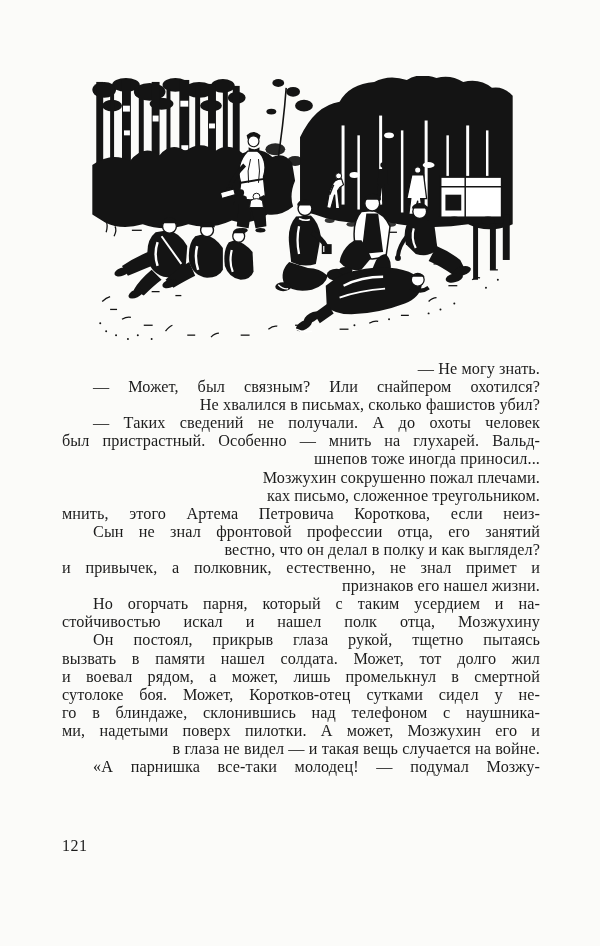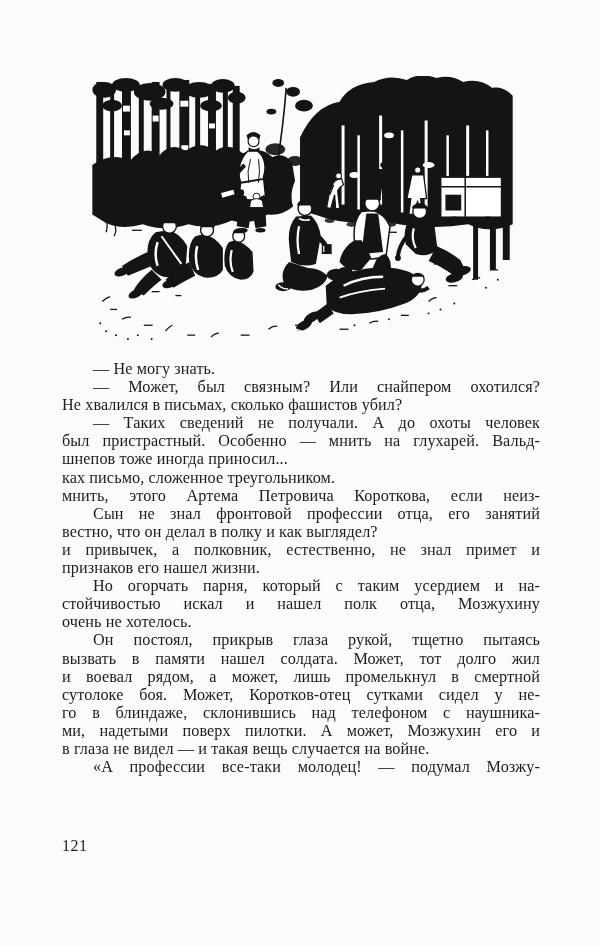--- a/index.html
+++ b/index.html
@@ -14,21 +14,21 @@
   .illustration{
     position:absolute;left:90px;top:76px;width:425px;height:272px;
   }
   .illustration svg{display:block;width:100%;height:100%;}
   .text-block{
     position:absolute;left:62px;top:360px;width:478px;
     font-size:16.2px;
   }
   .line{
     height:18.1px;line-height:18.1px;
-    text-align:left;
+    text-align:right;
     letter-spacing:0.1px;
   }
   .line.just{text-align:justify;text-align-last:justify;}
   .line.indent{text-indent:31px;}
   .page-number{
     position:absolute;left:62px;top:837px;width:478px;
     text-align:left;padding-right:6px;box-sizing:border-box;
     font-size:16px;letter-spacing:0.5px;
   }
 </style>
@@ -282,34 +282,34 @@
     </svg>
   </figure>
 
   <main class="text-block">
       <div class="line indent">— Не могу знать.</div>
       <div class="line indent just">— Может, был связным? Или снайпером охотился?</div>
       <div class="line">Не хвалился в письмах, сколько фашистов убил?</div>
       <div class="line indent just">— Таких сведений не получали. А до охоты человек</div>
       <div class="line just">был пристрастный. Особенно — мнить на глухарей. Вальд-</div>
       <div class="line">шнепов тоже иногда приносил...</div>
+      <div class="line indent">Мозжухин сокрушенно пожал плечами.</div>
       <div class="line">ках письмо, сложенное треугольником.</div>
       <div class="line just">мнить, этого Артема Петровича Короткова, если неиз-</div>
       <div class="line indent just">Сын не знал фронтовой профессии отца, его занятий</div>
       <div class="line">вестно, что он делал в полку и как выглядел?</div>
       <div class="line just">и привычек, а полковник, естественно, не знал примет и</div>
       <div class="line">признаков его нашел жизни.</div>
       <div class="line indent just">Но огорчать парня, который с таким усердием и на-</div>
       <div class="line just">стойчивостью искал и нашел полк отца, Мозжухину</div>
-      <div class="line">очень не хотелось.</div>
       <div class="line indent just">Он постоял, прикрыв глаза рукой, тщетно пытаясь</div>
       <div class="line just">вызвать в памяти нашел солдата. Может, тот долго жил</div>
       <div class="line just">и воевал рядом, а может, лишь промелькнул в смертной</div>
       <div class="line just">сутолоке боя. Может, Коротков-отец сутками сидел у не-</div>
       <div class="line just">го в блиндаже, склонившись над телефоном с наушника-</div>
       <div class="line just">ми, надетыми поверх пилотки. А может, Мозжухин его и</div>
       <div class="line">в глаза не видел — и такая вещь случается на войне.</div>
-      <div class="line indent just">«А профессии все-таки молодец! — подумал Мозжу-</div>
+      <div class="line indent just">«А парнишка все-таки молодец! — подумал Мозжу-</div>
     </main>
 
   <div class="page-number">121</div>
 
 </div>
 
 </body></html>

